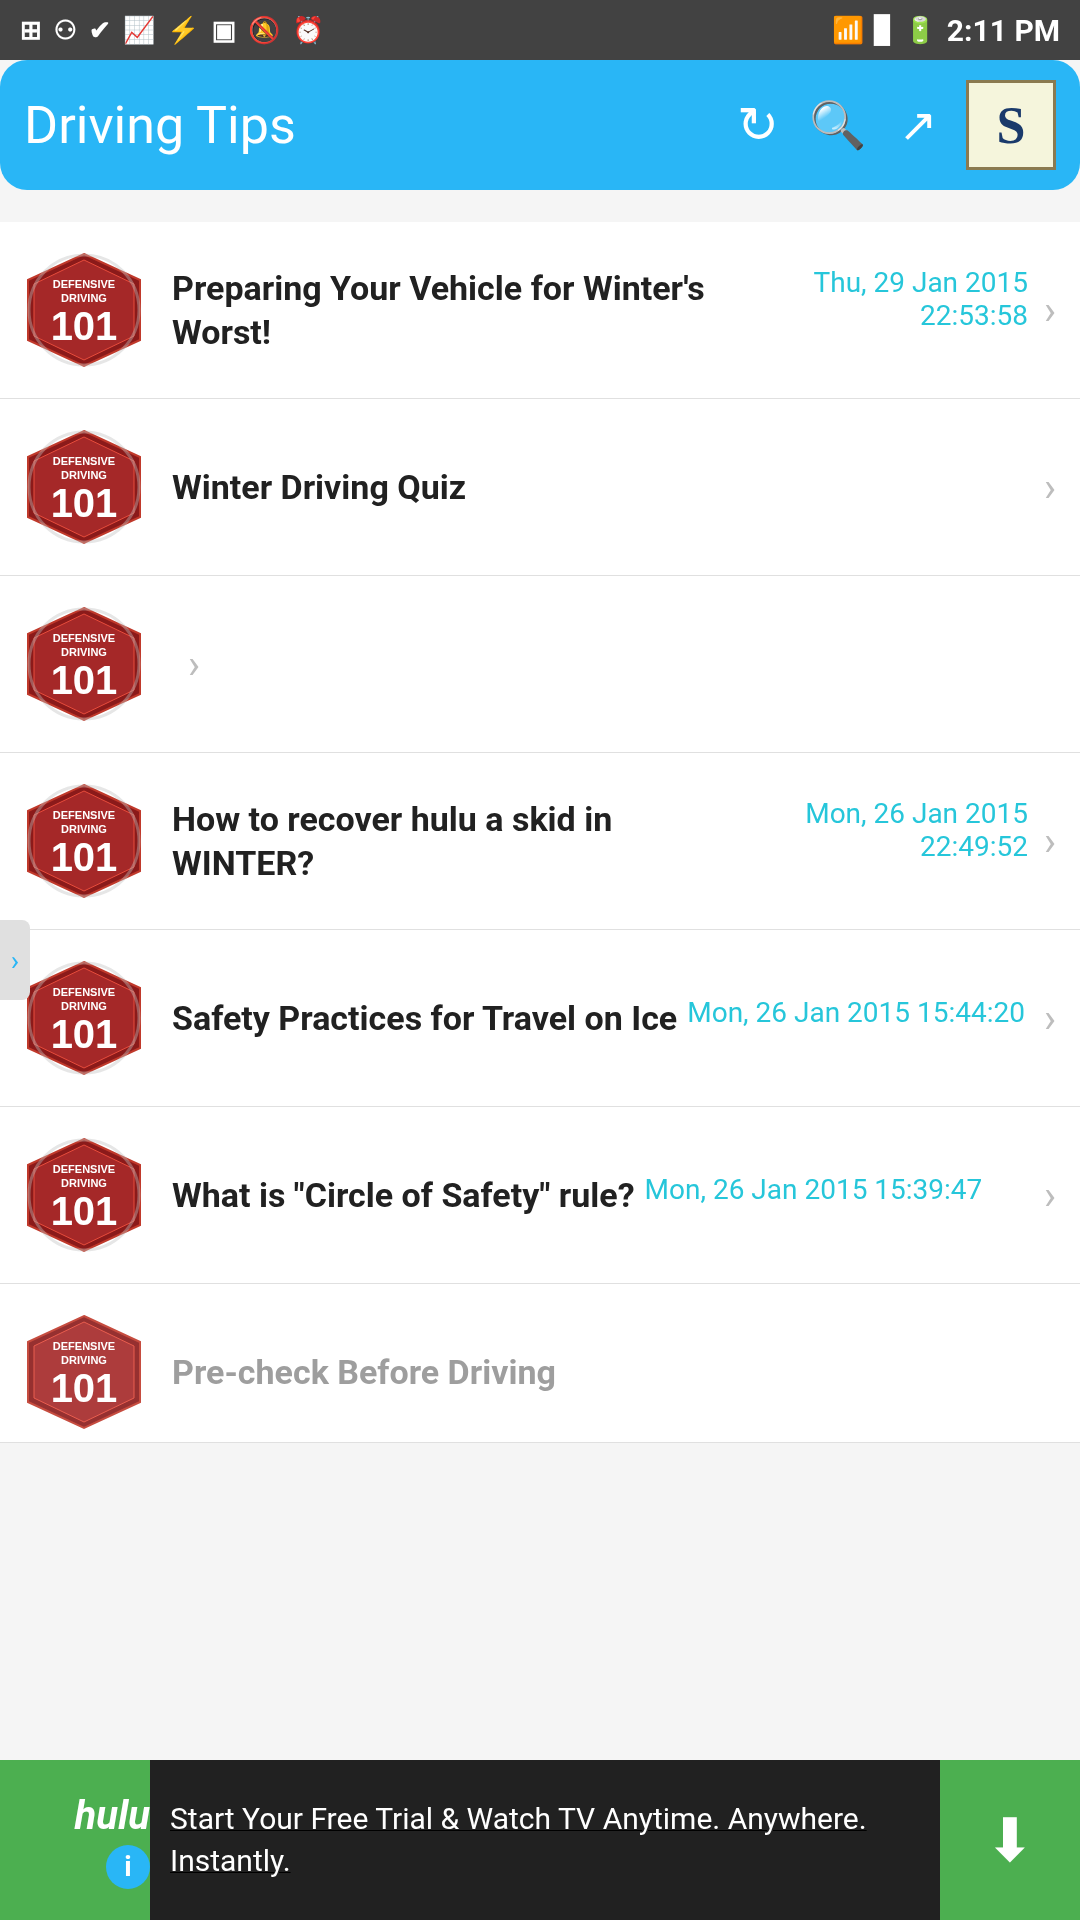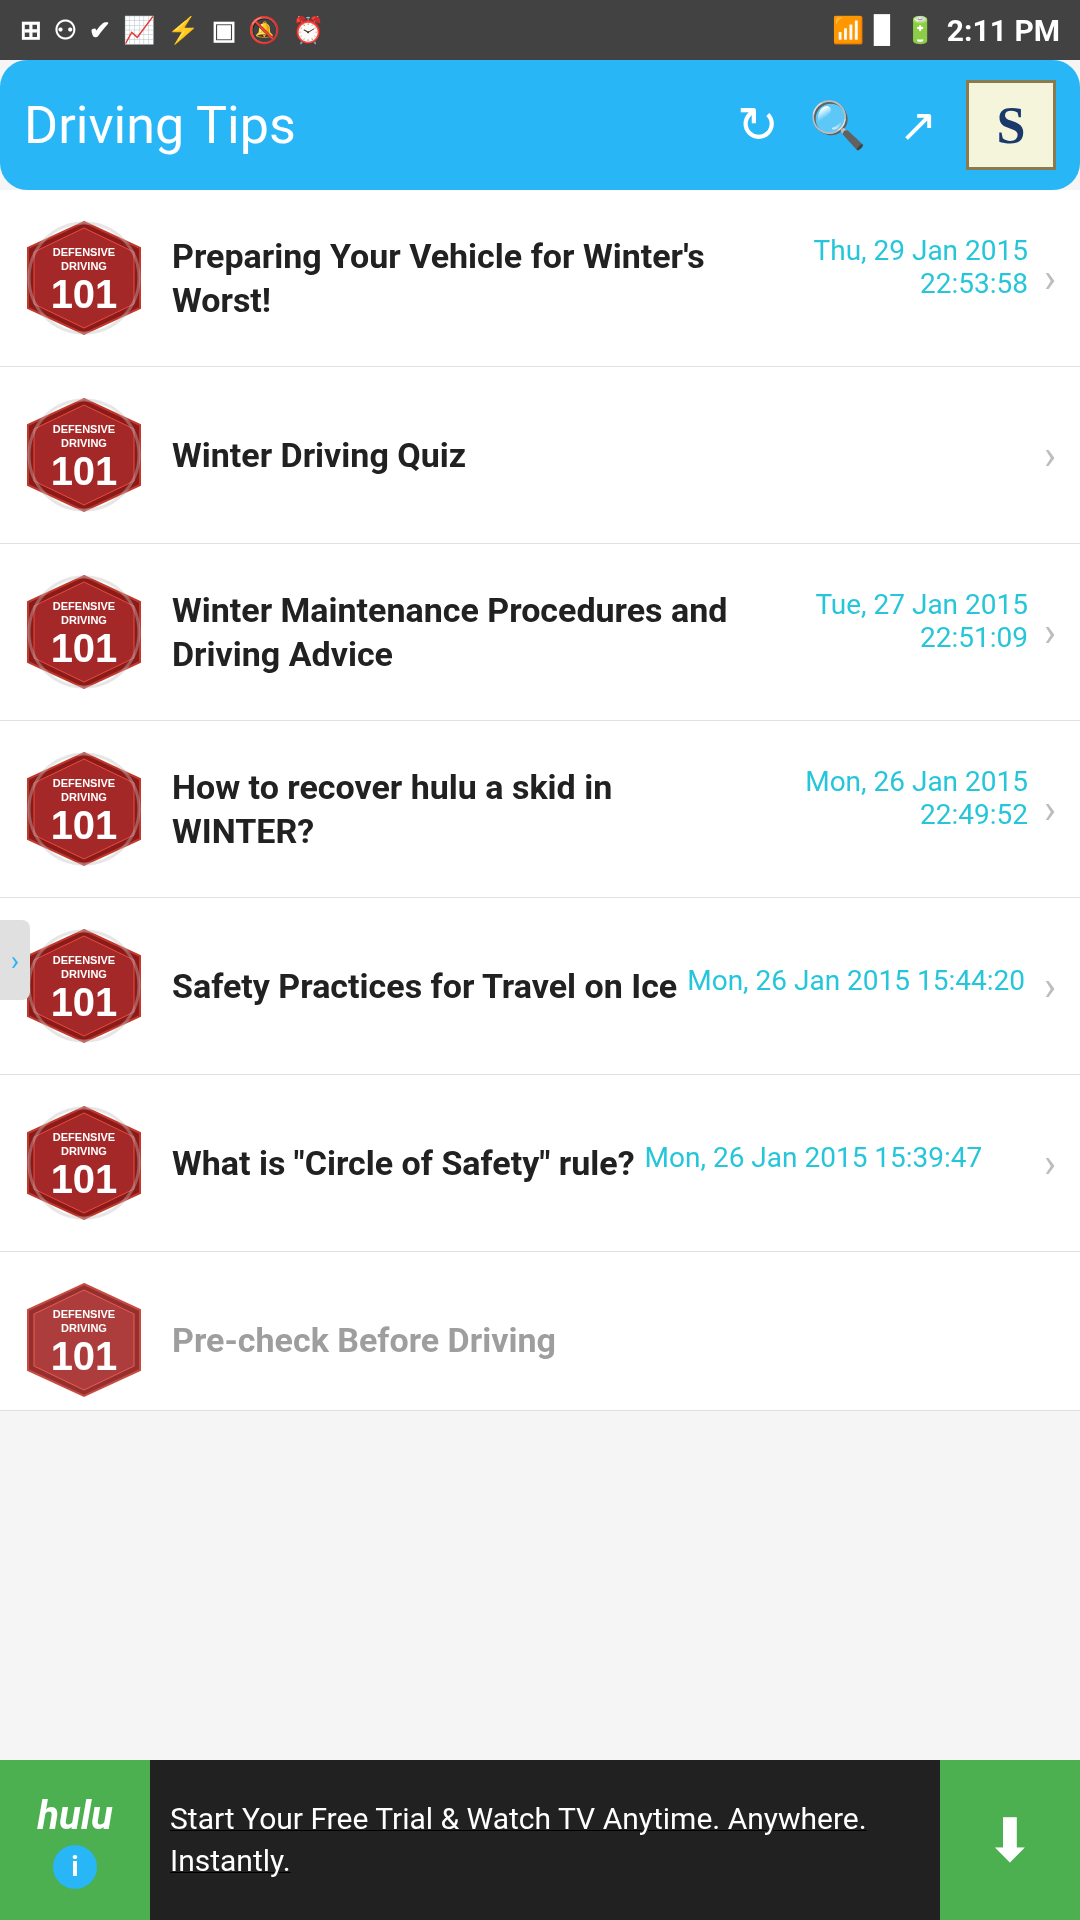--- a/index.html
+++ b/index.html
@@ -86,20 +86,21 @@
     .app-bar-s-btn span {
       font-size: 52px;
       font-weight: bold;
       color: #1a3a6b;
       font-family: Georgia, serif;
     }
 
     
     .list-container {
       background: #ef4444;
+      margin-top: 32px;
     }
 
     .list-item {
       display: flex;
       align-items: center;
       padding: 28px 24px;
       border-bottom: 1px solid #e0e0e0;
       background: white;
       cursor: pointer;
       position: relative;
@@ -188,21 +189,21 @@
       background: #212121;
       display: flex;
       align-items: center;
     }
     .ad-logo {
       width: 150px;
       height: 160px;
       background: #4caf50;
       display: flex;
       flex-direction: column;
-      align-items: center;
+      align-items: flex-end;
       justify-content: center;
       flex-shrink: 0;
     }
     .ad-logo-text {
       color: white;
       font-size: 40px;
       font-weight: bold;
       font-style: italic;
     }
     .ad-logo-info {
@@ -326,24 +327,20 @@
     <div class="badge-container">
       <svg class="badge-svg" viewBox="0 0 120 120" xmlns="http://www.w3.org/2000/svg">
         <polygon points="60,4 116,30 116,90 60,116 4,90 4,30" fill="#8B1A1A" stroke="#c0392b" stroke-width="2"></polygon>
         <polygon points="60,10 110,34 110,86 60,110 10,86 10,34" fill="#a52828" stroke="#e74c3c" stroke-width="1"></polygon>
         <text x="60" y="38" text-anchor="middle" fill="white" font-size="11" font-weight="bold" font-family="Arial">DEFENSIVE</text>
         <text x="60" y="52" text-anchor="middle" fill="white" font-size="11" font-weight="bold" font-family="Arial">DRIVING</text>
         <text x="60" y="90" text-anchor="middle" fill="white" font-size="40" font-weight="900" font-family="Arial">101</text>
         <ellipse cx="60" cy="60" rx="55" ry="55" fill="none" stroke="#c0c0c0" stroke-width="3" opacity="0.4"></ellipse>
       </svg>
     </div>
-    <div class="item-content">
-      <span class="item-title">Winter Maintenance Procedures and Driving Advice</span>
-      <span class="item-date">Tue, 27 Jan 2015 22:51:09</span>
-    </div>
     <span class="chevron">›</span>
   </div>
 
   <div class="list-item">
     <div class="badge-container">
       <svg class="badge-svg" viewBox="0 0 120 120" xmlns="http://www.w3.org/2000/svg">
         <polygon points="60,4 116,30 116,90 60,116 4,90 4,30" fill="#8B1A1A" stroke="#c0392b" stroke-width="2"></polygon>
         <polygon points="60,10 110,34 110,86 60,110 10,86 10,34" fill="#a52828" stroke="#e74c3c" stroke-width="1"></polygon>
         <text x="60" y="38" text-anchor="middle" fill="white" font-size="11" font-weight="bold" font-family="Arial">DEFENSIVE</text>
         <text x="60" y="52" text-anchor="middle" fill="white" font-size="11" font-weight="bold" font-family="Arial">DRIVING</text>

